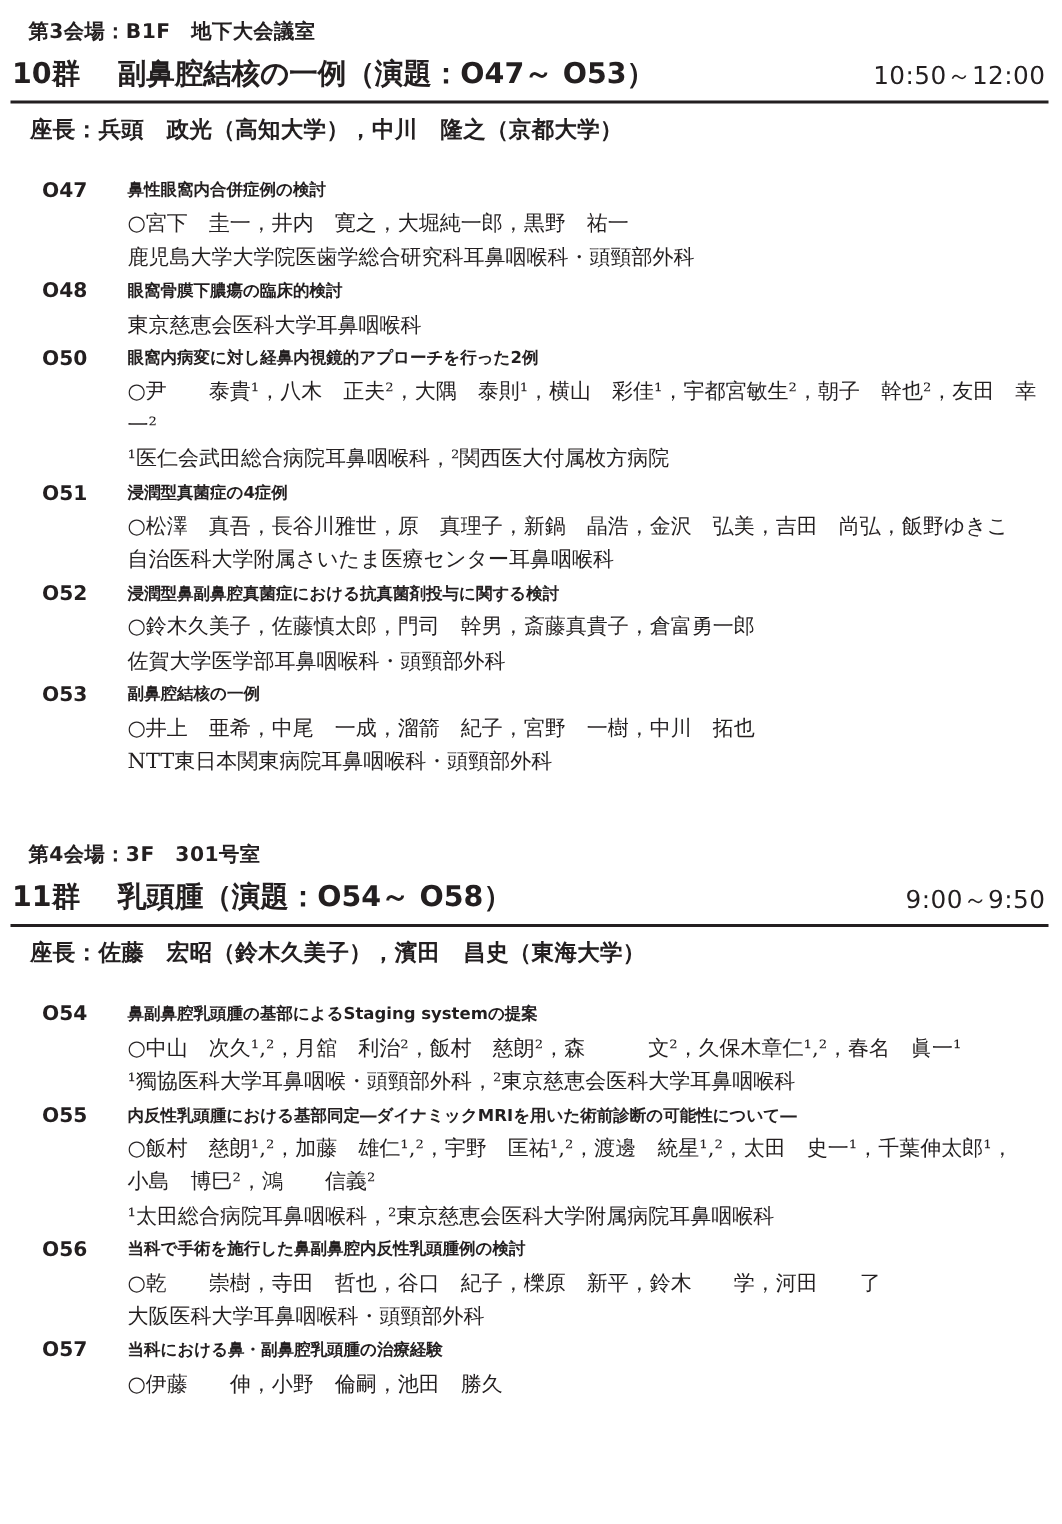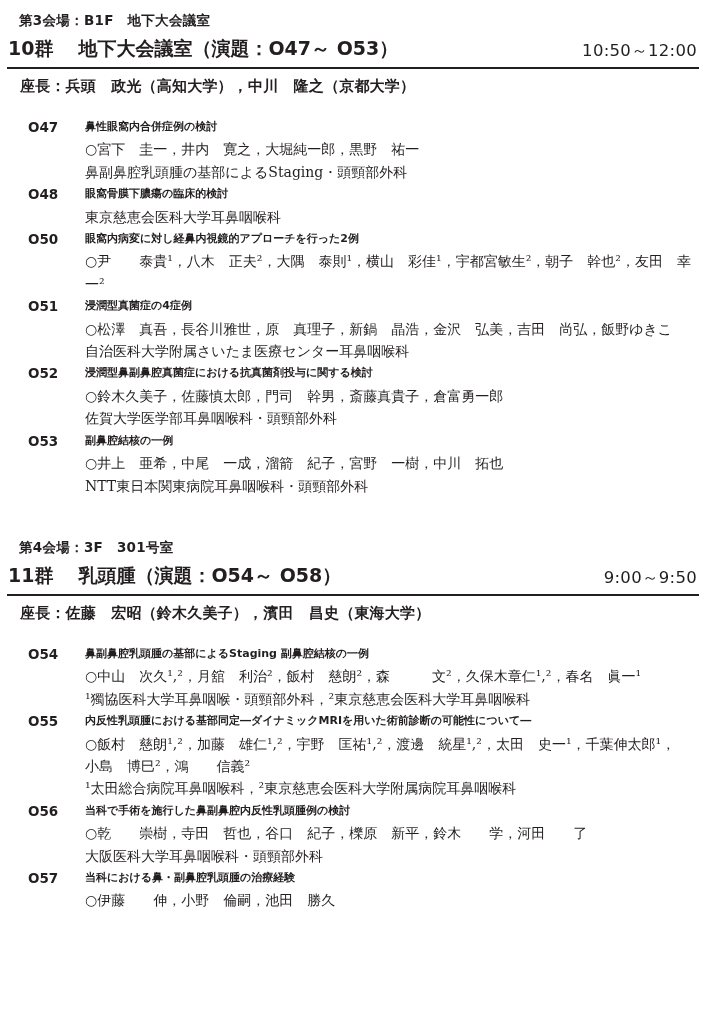--- a/index.html
+++ b/index.html
@@ -56,51 +56,52 @@
 </head>
 <body>
 
 <div class="page">
 
   <div class="session">
     <div class="venue">第3会場：B1F　地下大会議室</div>
     <div class="group-row">
       <div class="group-left">
         <span class="group-no">10群</span>
-        <span class="group-title">地下大会議室（演題：O47～ O53）</span>
+        <span class="group-title">副鼻腔結核の一例（演題：O47～ O53）</span>
       </div>
       <div class="group-time">10:50～12:00</div>
     </div>
     <div class="chairs">座長：兵頭　政光（高知大学），中川　隆之（京都大学）</div>
 
     <div class="pres-list">
 
       <div class="pres">
         <div class="pres-id">O47</div>
         <div class="pres-body">
           <div class="pres-title">鼻性眼窩内合併症例の検討</div>
           <div class="pres-authors">○宮下　圭一，井内　寛之，大堀純一郎，黒野　祐一</div>
-          <div class="pres-affil">鼻副鼻腔乳頭腫の基部によるStaging・頭頸部外科</div>
+          <div class="pres-affil">鹿児島大学大学院医歯学総合研究科耳鼻咽喉科・頭頸部外科</div>
         </div>
       </div>
 
       <div class="pres">
         <div class="pres-id">O48</div>
         <div class="pres-body">
           <div class="pres-title">眼窩骨膜下膿瘍の臨床的検討</div>
           <div class="pres-affil">東京慈恵会医科大学耳鼻咽喉科</div>
         </div>
       </div>
 
 
       <div class="pres">
         <div class="pres-id">O50</div>
         <div class="pres-body">
           <div class="pres-title">眼窩内病変に対し経鼻内視鏡的アプローチを行った2例</div>
           <div class="pres-authors">○尹　　泰貴¹，八木　正夫²，大隅　泰則¹，横山　彩佳¹，宇都宮敏生²，朝子　幹也²，友田　幸一²</div>
+          <div class="pres-affil">¹医仁会武田総合病院耳鼻咽喉科，²関西医大付属枚方病院</div>
         </div>
       </div>
 
       <div class="pres">
         <div class="pres-id">O51</div>
         <div class="pres-body">
           <div class="pres-title">浸潤型真菌症の4症例</div>
           <div class="pres-authors">○松澤　真吾，長谷川雅世，原　真理子，新鍋　晶浩，金沢　弘美，吉田　尚弘，飯野ゆきこ</div>
           <div class="pres-affil">自治医科大学附属さいたま医療センター耳鼻咽喉科</div>
         </div>
@@ -136,21 +137,21 @@
       </div>
       <div class="group-time">9:00～9:50</div>
     </div>
     <div class="chairs">座長：佐藤　宏昭（鈴木久美子），濱田　昌史（東海大学）</div>
 
     <div class="pres-list">
 
       <div class="pres">
         <div class="pres-id">O54</div>
         <div class="pres-body">
-          <div class="pres-title">鼻副鼻腔乳頭腫の基部によるStaging 副鼻腔結核の一例</div>
+          <div class="pres-title">鼻副鼻腔乳頭腫の基部によるStaging systemの提案</div>
           <div class="pres-authors">○中山　次久¹,²，月舘　利治²，飯村　慈朗²，森　　　文²，久保木章仁¹,²，春名　眞一¹</div>
           <div class="pres-affil">¹獨協医科大学耳鼻咽喉・頭頸部外科，²東京慈恵会医科大学耳鼻咽喉科</div>
         </div>
       </div>
 
       <div class="pres">
         <div class="pres-id">O55</div>
         <div class="pres-body">
           <div class="pres-title">内反性乳頭腫における基部同定―ダイナミックMRIを用いた術前診断の可能性について―</div>
           <div class="pres-authors">○飯村　慈朗¹,²，加藤　雄仁¹,²，宇野　匡祐¹,²，渡邊　統星¹,²，太田　史一¹，千葉伸太郎¹，</div>

